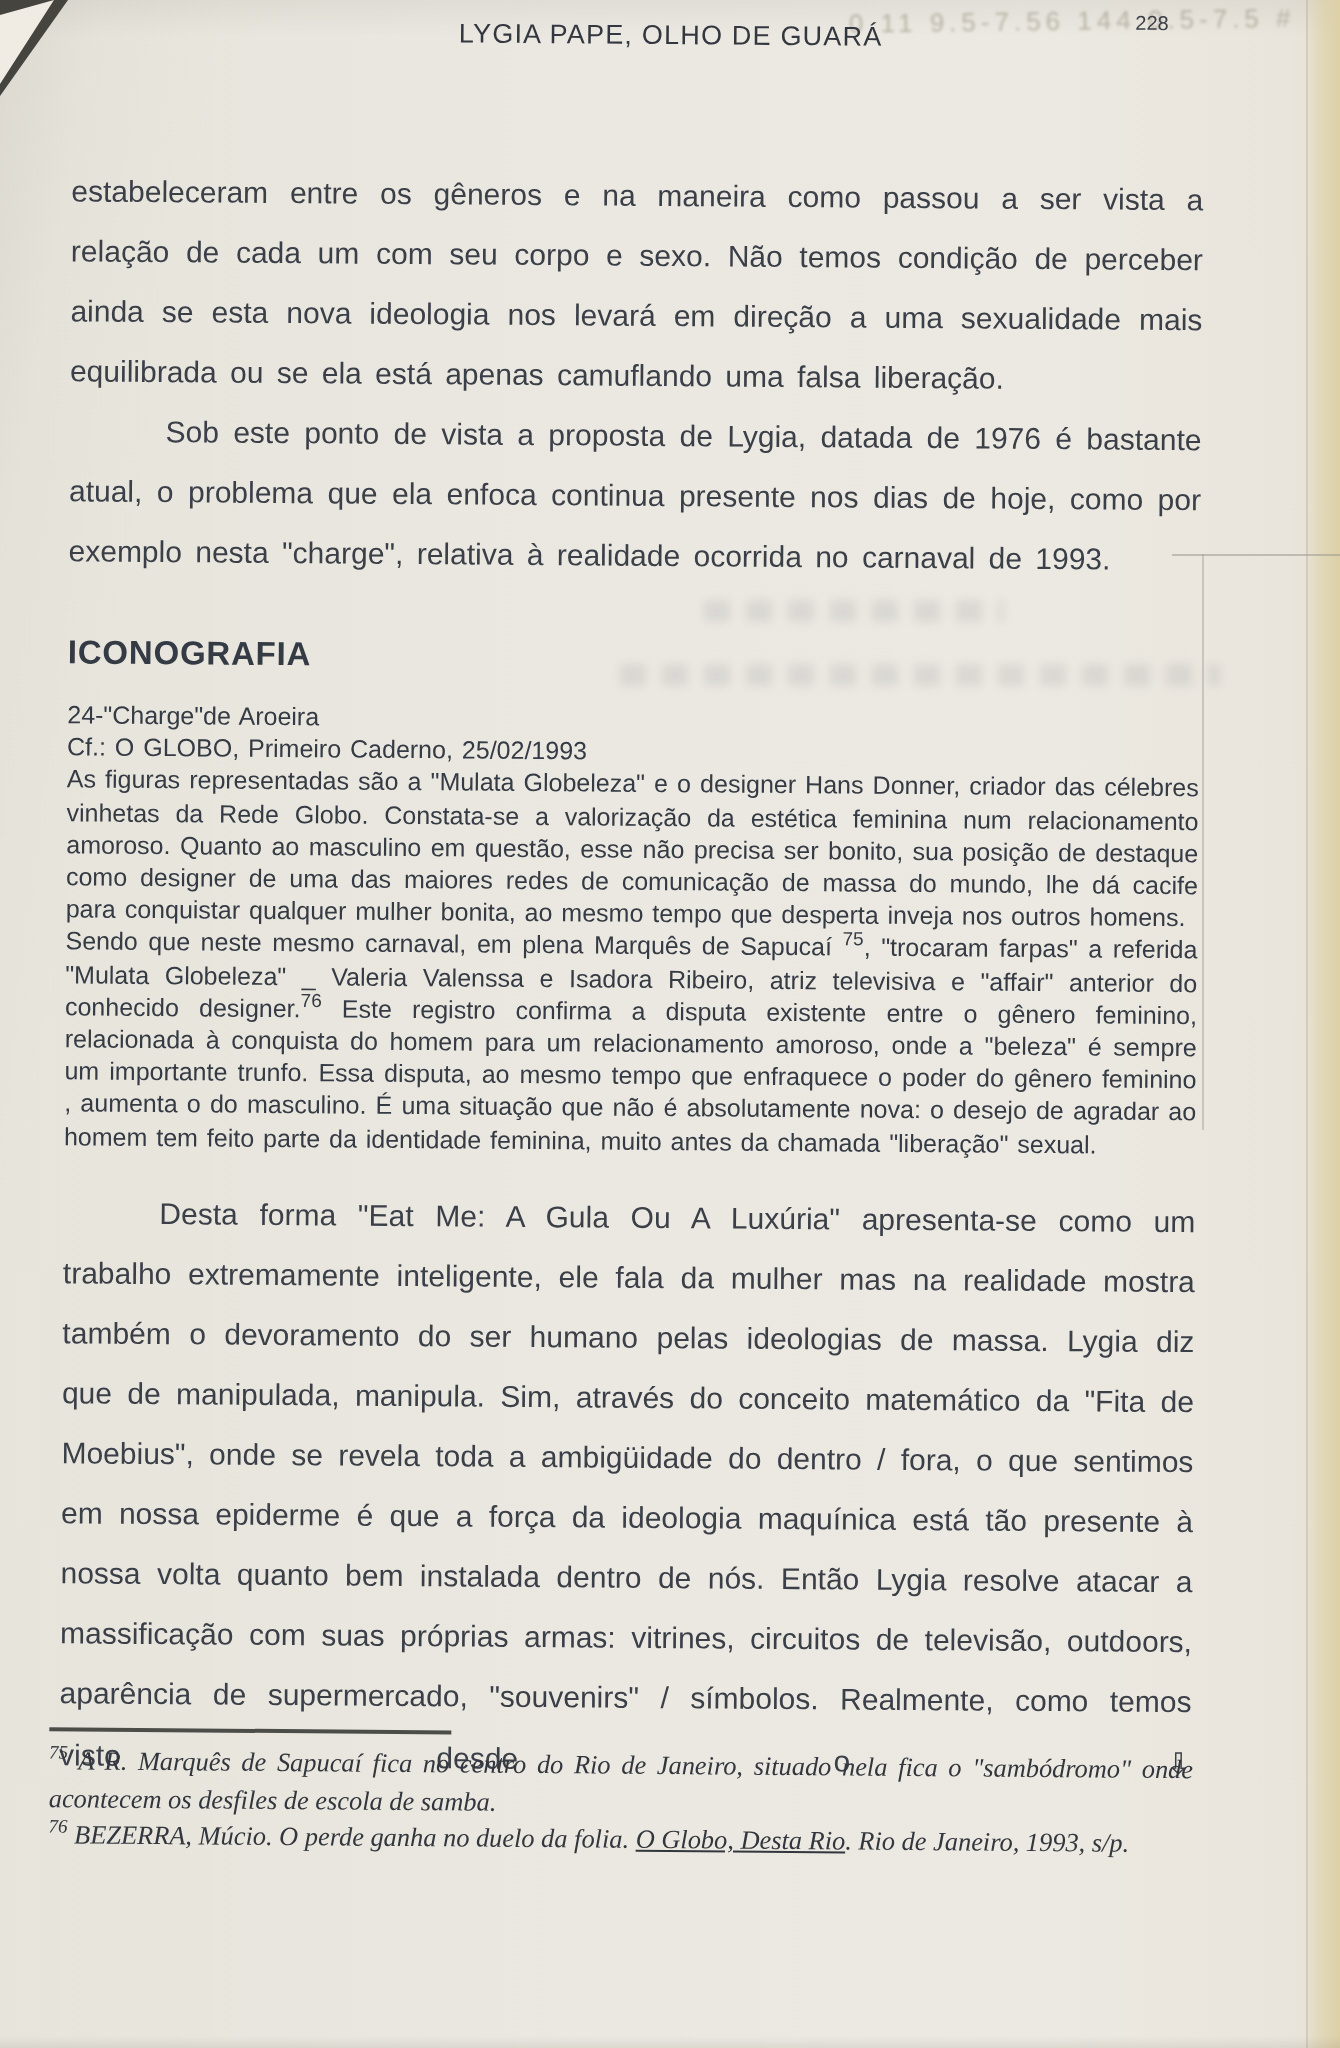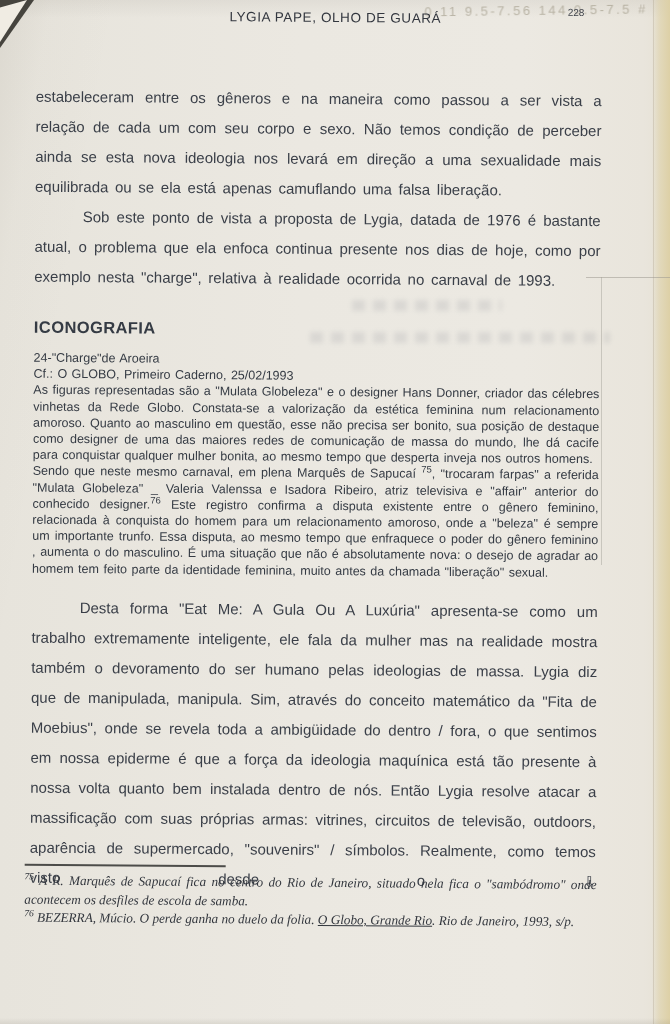--- a/index.html
+++ b/index.html
@@ -125,17 +125,17 @@
     </div>
 
     <div class="flow3">
       <span>Desta forma "Eat Me: A Gula Ou A Luxúria" apresenta-se como um trabalho extremamente inteligente, ele fala da mulher mas na realidade mostra também o devoramento do ser humano pelas ideologias de massa. Lygia diz que de manipulada, manipula. Sim, através do conceito matemático da "Fita de Moebius", onde se revela toda a ambigüidade do dentro / fora, o que sentimos em nossa epiderme é que a força da ideologia maquínica está tão presente à nossa volta quanto bem instalada dentro de nós. Então Lygia resolve atacar a massificação com suas próprias armas: vitrines, circuitos de televisão, outdoors, aparência de supermercado, "souvenirs" / símbolos. Realmente, como temos visto desde o </span><span class="down-arrow">⇩</span>
     </div>
 
     <div class="fn-rule"></div>
 
     <div class="footnotes">
       <p><sup class="fn-ref">75</sup><span> A R. Marquês de Sapucaí fica no centro do Rio de Janeiro, situado nela fica o "sambódromo" onde acontecem os desfiles de escola de samba.</span></p>
-      <p><sup class="fn-ref">76</sup><span> BEZERRA, Múcio. O perde ganha no duelo da folia. </span><span class="fn-journal">O Globo, Grande Rio</span><span>. Rio de Janeiro, 1993, s/p.</span></p>
+      <p><sup class="fn-ref">76</sup><span> BEZERRA, Múcio. O perde ganha no duelo da folia. </span><span class="fn-journal">O Globo, Desta Rio</span><span>. Rio de Janeiro, 1993, s/p.</span></p>
     </div>
 
   </div>
 </div>
 
 </body></html>

